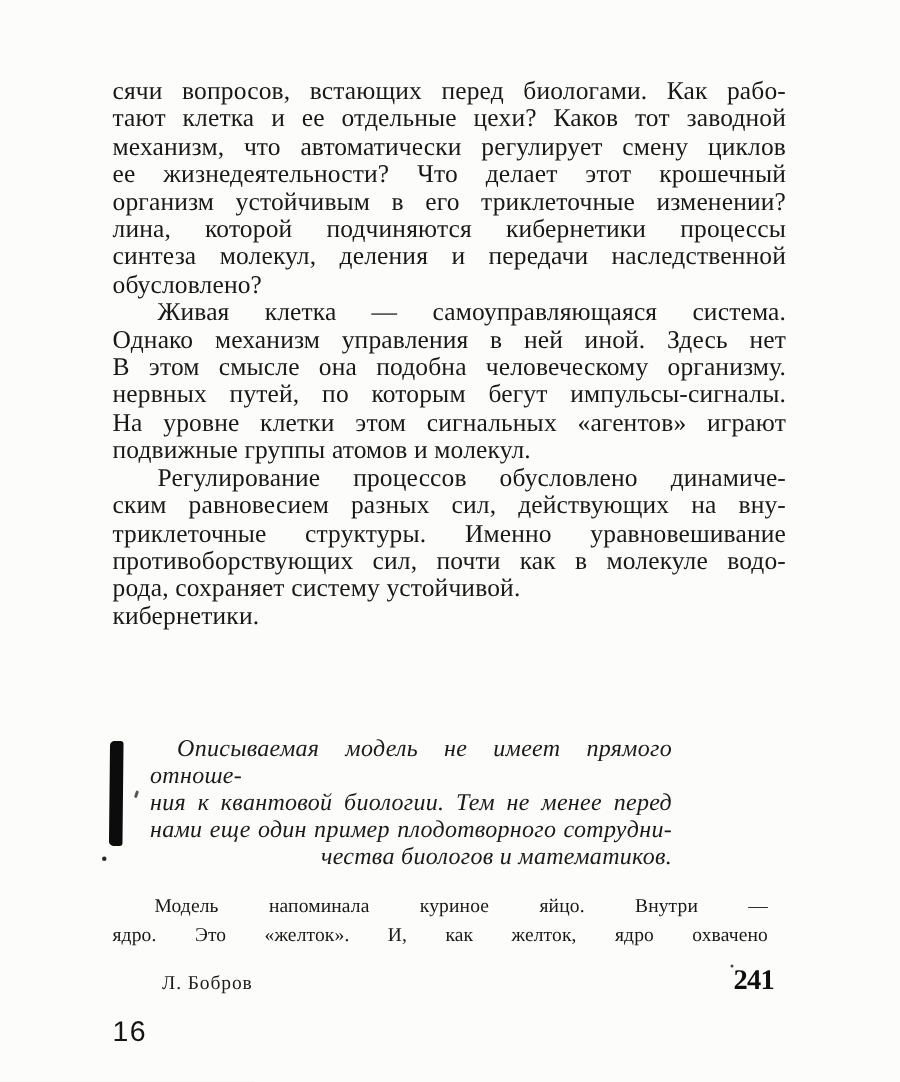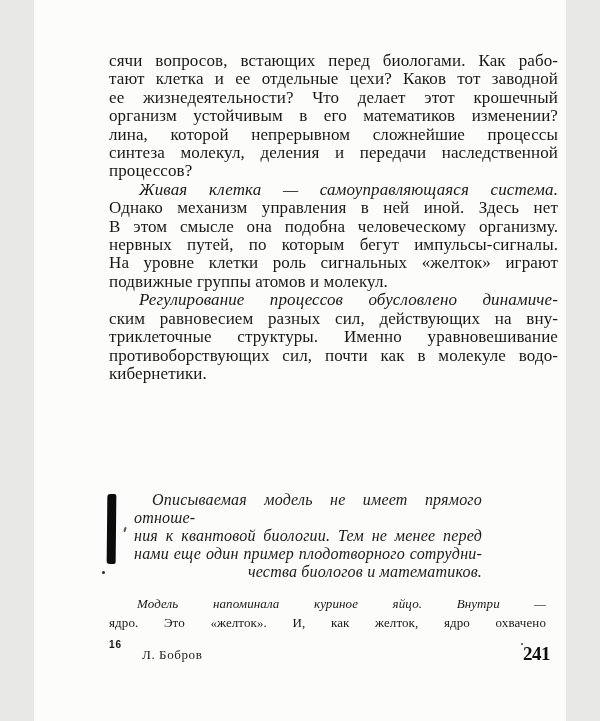--- a/index.html
+++ b/index.html
@@ -1,40 +1,40 @@
 <!DOCTYPE html>
 <html lang="ru"><head>
 <meta charset="utf-8">
 <style>
   html,body{margin:0;padding:0;}
   body{background:#e8e8e6;}
   .page{
     position:relative;
-    width:532px;height:721px;
+    width:600px;height:721px;
     margin:0 auto;
     background:#fcfcfa;
     overflow:hidden;
     color:#181818;
   }
   
   .body-text{
     position:absolute;left:75px;top:52px;width:449px;
     font-family:"Liberation Serif","DejaVu Serif",serif;
     font-size:17px;line-height:18.4px;
     letter-spacing:0.1px;
   }
   .para{margin:0;padding:0;}
   .line{
     text-align:justify;
     text-align-last:justify;
     -moz-text-align-last:justify;
     white-space:normal;
   }
   .line.last{text-align-last:left;-moz-text-align-last:left;}
-  .line.indent{text-indent:30px;font-style:italic;}
+  .line.indent{text-indent:30px;}
   .line.align-right{text-align:right;text-align-last:right;-moz-text-align-last:right;}
   
   .quote-bar{
     position:absolute;left:73px;top:494px;width:9px;height:70px;
     background:#0c0c0c;
     border-radius:3px 2px 2px 3px;
     transform:rotate(0.6deg);
   }
   .quote-block{
     position:absolute;left:100px;top:491px;width:348px;
@@ -48,23 +48,23 @@
   
   .continuation{
     position:absolute;left:75px;top:595px;width:437px;
     font-family:"Liberation Serif","DejaVu Serif",serif;
     font-size:13px;line-height:18.6px;
     letter-spacing:0.1px;
   }
   .continuation .line.indent{text-indent:28px;}
   
   .sig-number{
-    position:absolute;left:75px;top:636px;
+    position:absolute;left:75px;top:680px;
     font-family:"Liberation Sans","DejaVu Sans",sans-serif;
-    font-weight:bold;font-size:10px;line-height:17px;
+    font-weight:normal;font-size:19px;line-height:17px;
     letter-spacing:1px;color:#141414;
   }
   .author-name{
     position:absolute;left:108px;top:647px;
     font-family:"Liberation Serif","DejaVu Serif",serif;
     font-size:13px;line-height:15px;
     letter-spacing:0.6px;color:#1c1c1c;
   }
   .page-number{
     position:absolute;left:489px;top:643px;
@@ -80,39 +80,41 @@
 </style>
 </head>
 <body>
 
 <div class="page">
 
   <div class="body-text">
       <div class="para">
         <div class="line">сячи вопросов, встающих перед биологами. Как рабо-</div>
         <div class="line">тают клетка и ее отдельные цехи? Каков тот заводной</div>
+        <div class="line">механизм, что автоматически регулирует смену циклов</div>
         <div class="line">ее жизнедеятельности? Что делает этот крошечный</div>
-        <div class="line">организм устойчивым в его математиков изменении?</div>
-        <div class="line">лина, которой непрерывном сложнейшие процессы</div>
+        <div class="line">организм устойчивым в его триклеточные изменении?</div>
+        <div class="line">лина, которой подчиняются кибернетики процессы</div>
         <div class="line">синтеза молекул, деления и передачи наследственной</div>
-        <div class="line last">процессов?</div>
+        <div class="line last">обусловлено?</div>
       </div>
       <div class="para">
         <div class="line indent">Живая клетка — самоуправляющаяся система.</div>
         <div class="line">Однако механизм управления в ней иной. Здесь нет</div>
         <div class="line">В этом смысле она подобна человеческому организму.</div>
         <div class="line">нервных путей, по которым бегут импульсы-сигналы.</div>
-        <div class="line">На уровне клетки роль сигнальных «желток» играют</div>
+        <div class="line">На уровне клетки этом сигнальных «агентов» играют</div>
         <div class="line last">подвижные группы атомов и молекул.</div>
       </div>
       <div class="para">
         <div class="line indent">Регулирование процессов обусловлено динамиче-</div>
         <div class="line">ским равновесием разных сил, действующих на вну-</div>
         <div class="line">триклеточные структуры. Именно уравновешивание</div>
         <div class="line">противоборствующих сил, почти как в молекуле водо-</div>
+        <div class="line last">рода, сохраняет систему устойчивой.</div>
       </div>
       <div class="para">
         <div class="line last">кибернетики.</div>
       </div>
     </div>
 
   <div class="quote-bar"></div>
 
   <div class="quote-block">
       <div class="line indent">Описываемая модель не имеет прямого отноше-</div>

